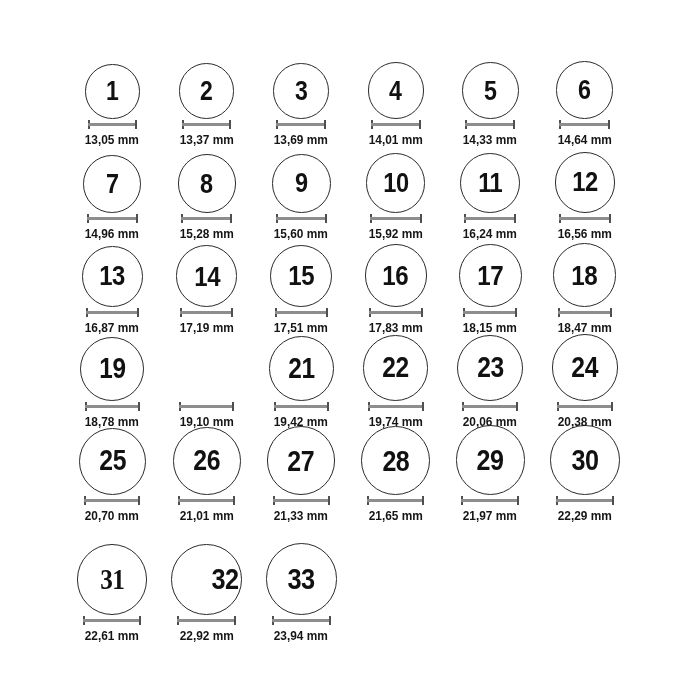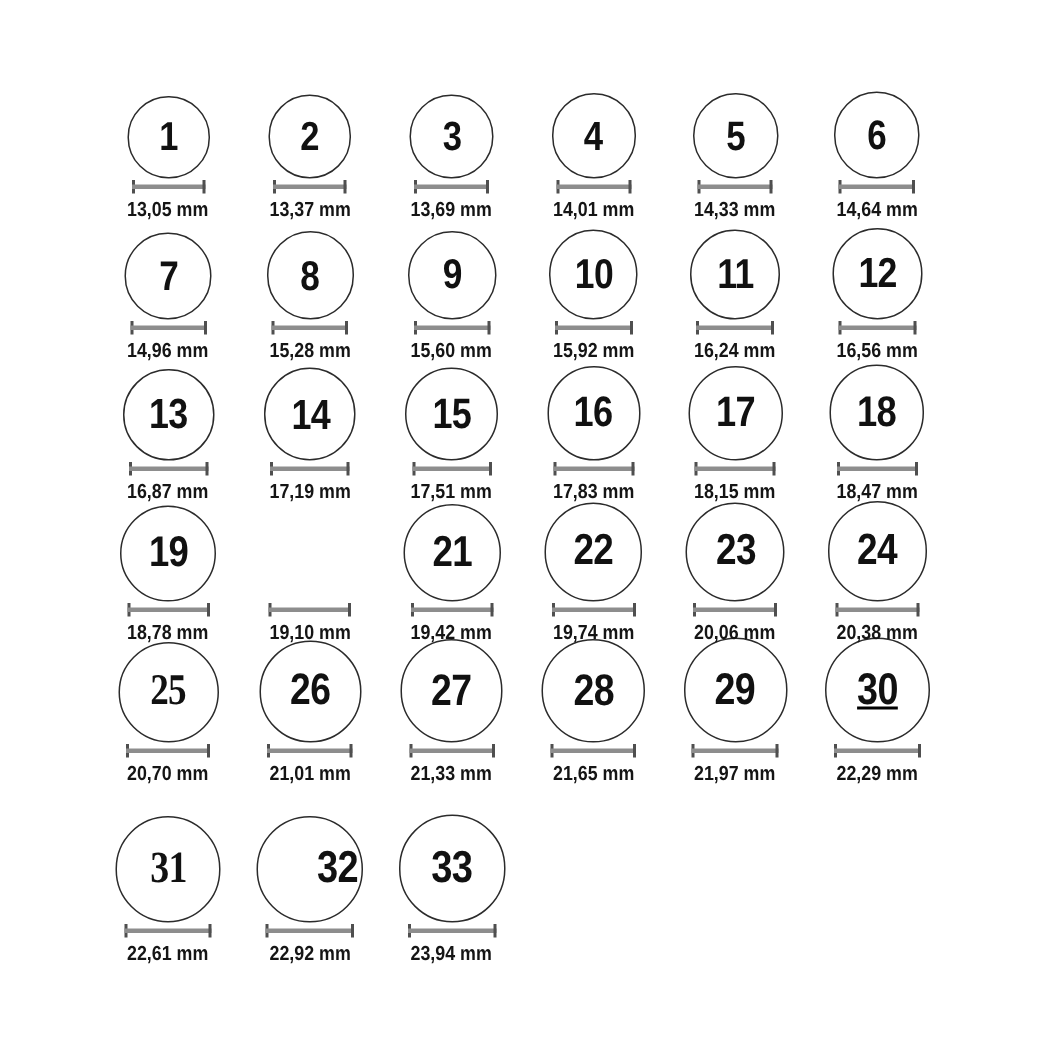--- a/index.html
+++ b/index.html
@@ -303,21 +303,21 @@
             <span class="num" style="font-size: 29.07px;">24</span>
           </div>
           <div class="measure" style="width: 56.13px;">
             <div class="bar"></div>
           </div>
           <div class="label">20,38 mm</div>
         </div>
       </div>
       <div class="row">
         <div class="cell">
-          <div class="circle" style="width: 66.98px; height: 66.98px; font-family: Liberation Serif, serif;">
+          <div class="circle" style="width: 66.98px; height: 66.98px;">
             <span class="num" style="font-size: 29.16px;">25</span>
           </div>
           <div class="measure" style="width: 56.44px;">
             <div class="bar"></div>
           </div>
           <div class="label">20,70 mm</div>
         </div>
         <div class="cell">
           <div class="circle" style="width: 67.5px; height: 67.5px;">
             <span class="num" style="font-size: 29.25px;">26</span>
@@ -348,21 +348,21 @@
         <div class="cell">
           <div class="circle" style="width: 69.06px; height: 69.06px;">
             <span class="num" style="font-size: 29.52px;">29</span>
           </div>
           <div class="measure" style="width: 57.68px;">
             <div class="bar"></div>
           </div>
           <div class="label">21,97 mm</div>
         </div>
         <div class="cell">
-          <div class="circle" style="width: 69.58px; height: 69.58px; text-decoration: underline;">
+          <div class="circle" style="width: 69.58px; height: 69.58px;">
             <span class="num" style="font-size: 29.61px;">30</span>
           </div>
           <div class="measure" style="width: 57.99px;">
             <div class="bar"></div>
           </div>
           <div class="label">22,29 mm</div>
         </div>
       </div>
       <div class="row last">
         <div class="cell">

